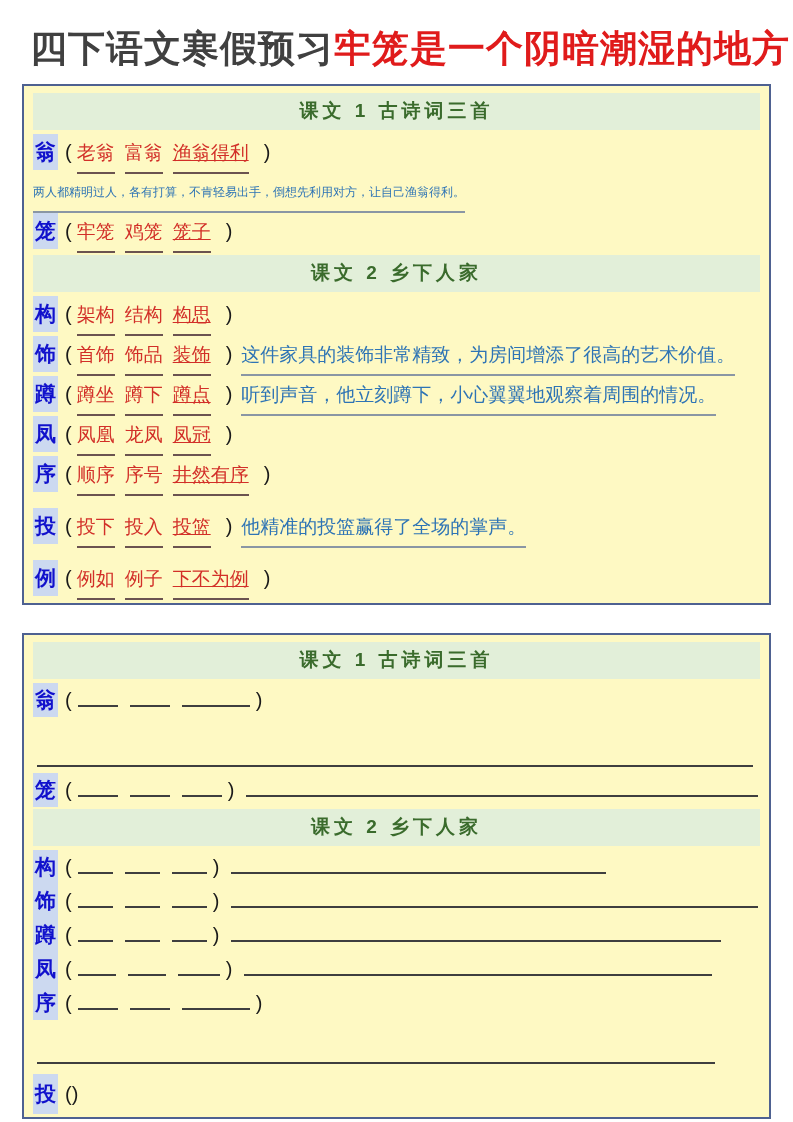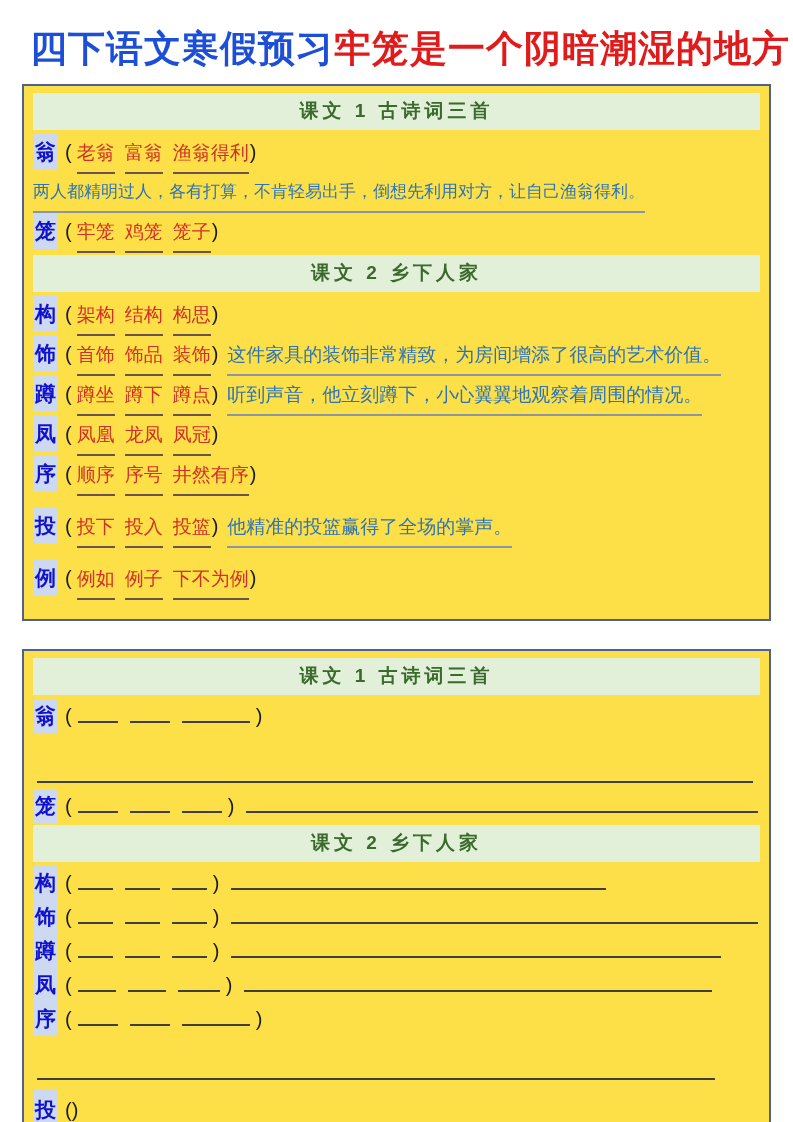--- a/index.html
+++ b/index.html
@@ -9,28 +9,28 @@
     background:#ffffff;
     font-family:"Liberation Sans","DejaVu Sans",sans-serif;
     overflow:hidden;
   }
   .page-title {
     margin:24px 0 10px 30px;
     font-size:37px; font-weight:900;
     letter-spacing:1px;
     white-space:nowrap;
   }
-  .page-title .t-black { color:#1d4ed8; }
+  .page-title .t-black { color:#404040; }
   .page-title .t-red   { color:#e01b1b; }
 
   .box {
     border:2px solid #4e6191;
     margin:0 22px 0 22px;
-    padding:5px 7px 19px 7px;
-    background:#fde047;
+    padding:5px 7px 3px 7px;
+    background:#fef9c3;
   }
   .box + .box { margin-top:28px; }
 
   .sec-header {
     background:#e2efd9;
     color:#3a6b2c;
     text-align:center;
     font-weight:bold;
     font-size:19px;
     letter-spacing:4px;
@@ -56,30 +56,30 @@
     flex:none;
   }
   .paren { color:#1a1a1a; font-size:20px; flex:none; }
   .word {
     color:#d22f28;
     border-bottom:2px solid #6b5350;
     margin:0 5px;
     padding-bottom:1px;
     flex:none;
   }
-  .word.last { margin-right:1px; }
+  .word.last { margin-right:15px;text-decoration:underline; }
   .sent {
     color:#2e74b5;
     border-bottom:2px solid #8a96a4;
     margin-left:9px;
     padding-bottom:1px;
   }
   .sent-own {
     display:block;
-    font-size:17px;
+    font-size:12px;
     line-height:36px;
     padding-left:2px;
     color:#2e74b5;
   }
   .sent-own .sent { margin-left:0; display:inline-block; }
 
   .gap-top { margin-top:12px; }
 
   
   .brow { line-height:34px; }

